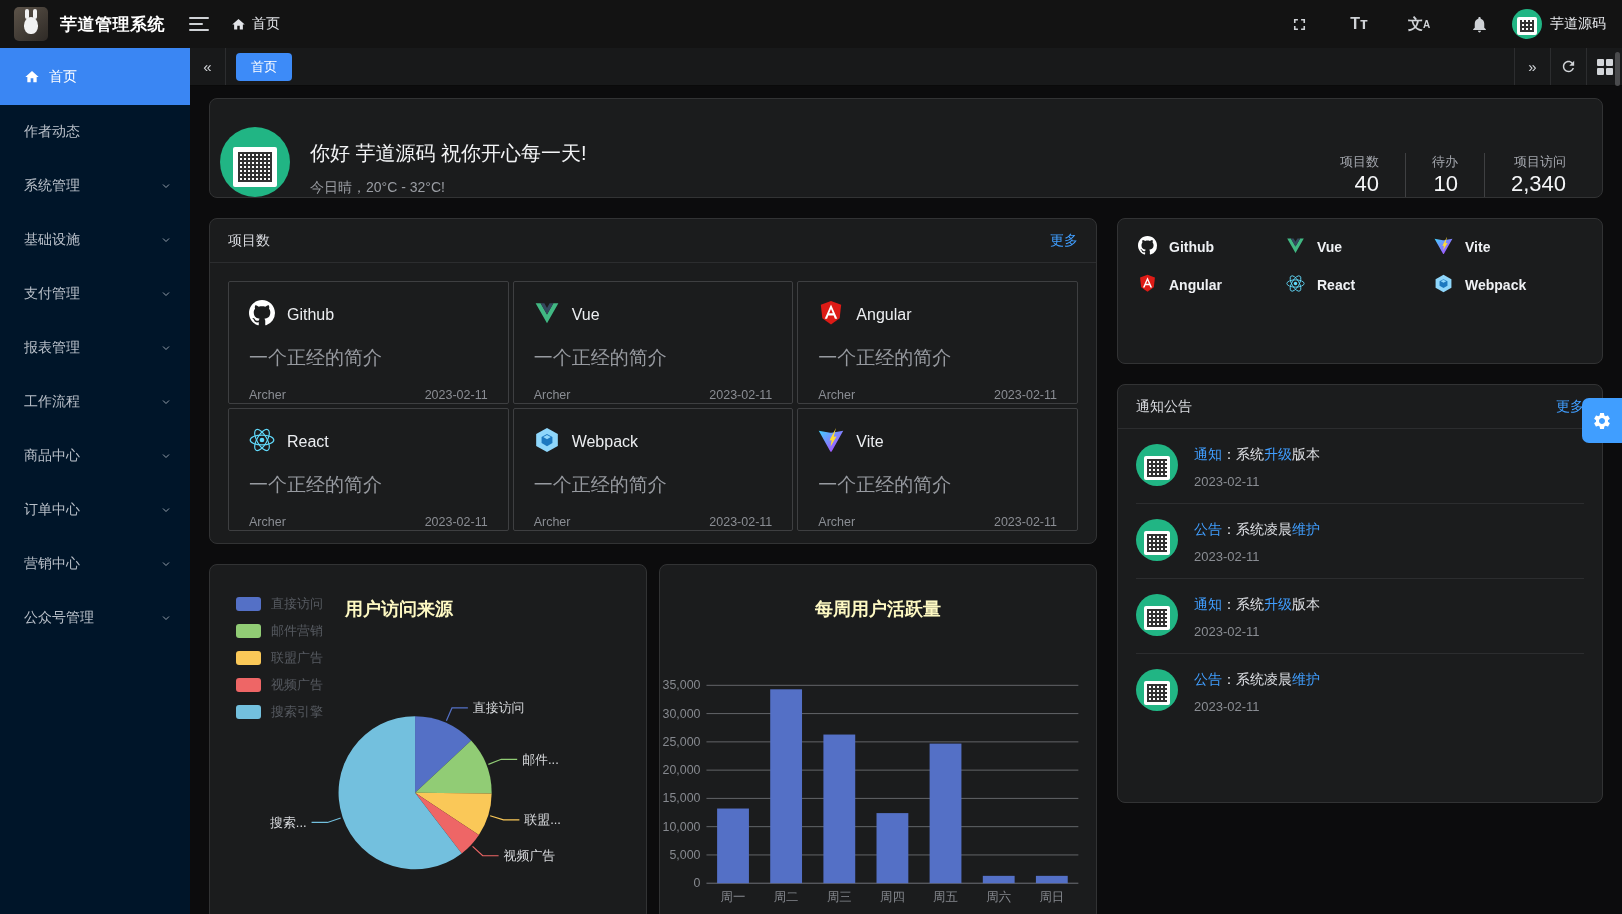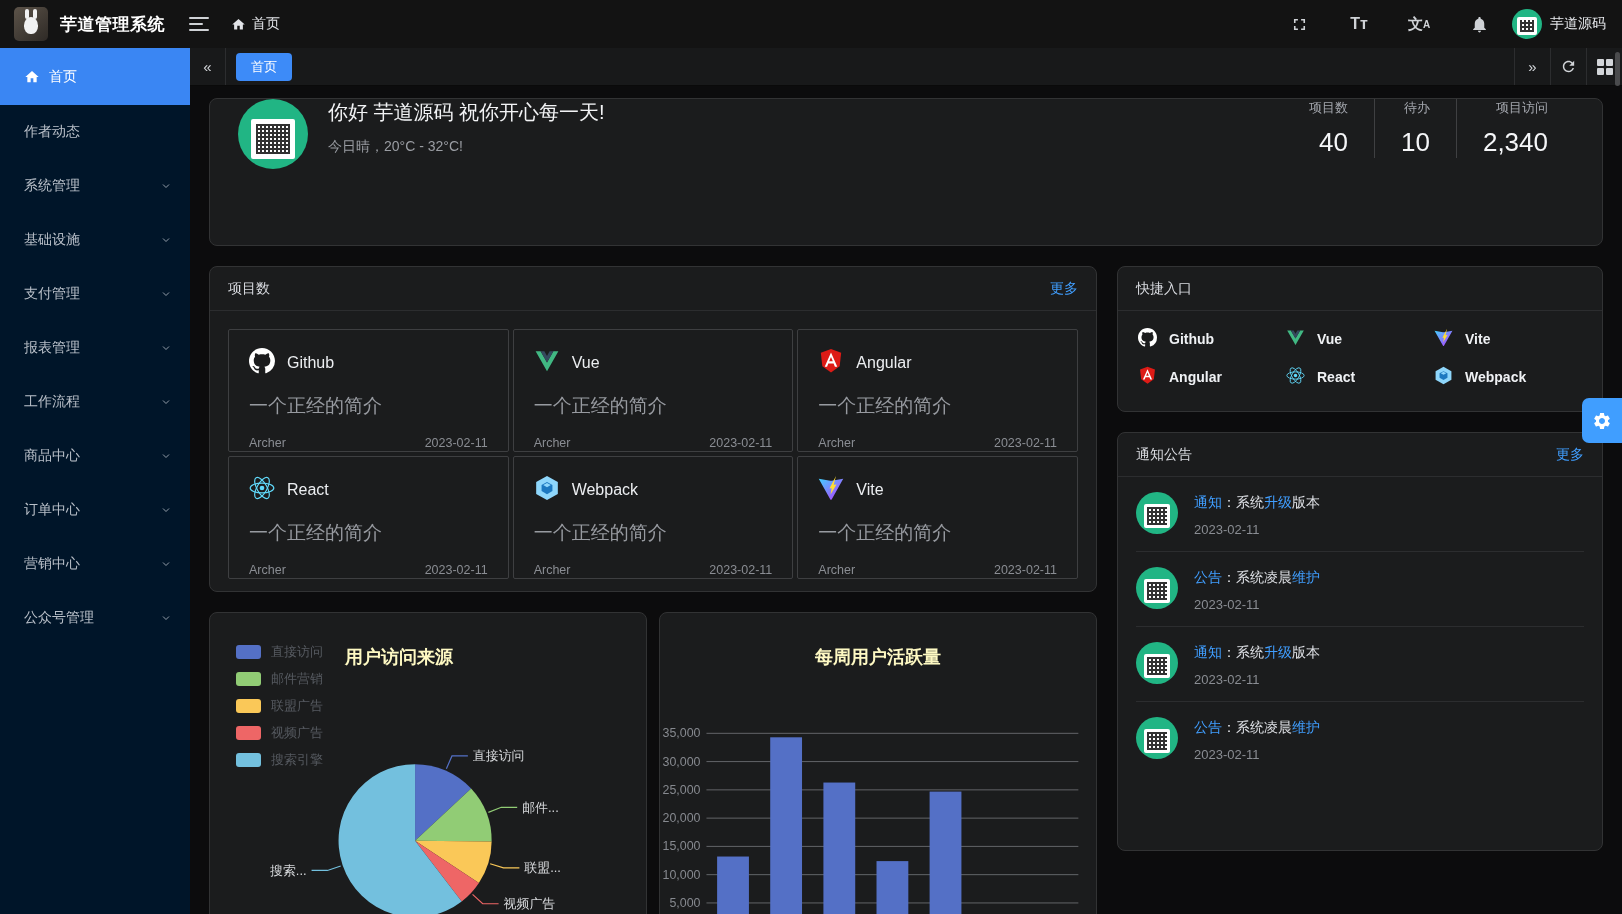--- a/index.html
+++ b/index.html
@@ -60,30 +60,30 @@
 
   .content { flex:1; overflow:hidden; padding:12px 19px 6px; display:grid;
     grid-template-columns:1fr 486px; gap:20px; align-content:start; }
 
   .card { background:#1b1c1d; border:1px solid #323334; border-radius:8px; }
   .card-header { height:44px; display:flex; align-items:center; padding:0 18px; font-size:14px;
     color:#d9dbe0; border-bottom:1px solid #2c2d2f; }
   .more-link { margin-left:auto; color:#409eff; font-size:14px; cursor:pointer; }
 
   
-  .welcome { grid-column:1 / 3; height:148px; display:flex; align-items:flex-start; padding:0 28px; }
+  .welcome { grid-column:1 / 3; height:100px; display:flex; align-items:flex-end; padding:0 10px; }
   .welcome .qr.big { width:70px; height:70px; }
   .wel-text { margin-left:20px; }
   .wel-title { font-size:20px; color:#f2f3f5; }
   .wel-sub { font-size:14px; color:#9a9da3; margin-top:12px; }
   .wel-stats { margin-left:auto; display:flex; align-items:center; }
   .stat { padding:0 26px; text-align:right; }
   .stat + .stat { border-left:1px solid #3f4042; }
   .stat-label { font-size:13px; color:#a3a6ad; }
-  .stat-value { font-size:26px; color:#f5f6f8; margin-top:10px; }
+  .stat-value { font-size:22px; color:#f5f6f8; }
 
   
   .left-col { display:flex; flex-direction:column; gap:20px; min-width:0; }
   .proj-card { height:326px; }
   .proj-grid { display:grid; grid-template-columns:repeat(3,1fr); gap:4px; padding:18px; }
   .proj-item { border:1px solid #3e3f41; border-radius:2px; padding:18px 20px 14px; height:123px; cursor:pointer; }
   .proj-top { display:flex; align-items:center; gap:12px; }
   .proj-top svg { width:26px; height:26px; flex:none; }
   .proj-name { font-size:16px; color:#eceef1; }
   .proj-desc { font-size:19px; color:#979aa0; margin-top:15px; }
@@ -459,23 +459,20 @@
                   <rect x="377.3" y="312.6" width="32" height="7.4" fill="#5470c6"></rect>
                   <text x="393.3" y="338" font-size="12.5" fill="#86898f" text-anchor="middle">周日</text>
                 </svg>
               </div>
           </div>
         </div>
       </div>
 
       <div class="right-col">
         <div class="card shortcut-card">
-          <div class="card-header">
-            <span>快捷入口</span>
-          </div>
           <div class="sc-grid">
               <div class="sc-item">
                 <span><svg viewBox="0 0 16 16">
                     <path fill="#fff" d="M8 0C3.58 0 0 3.58 0 8c0 3.54 2.29 6.53 5.47 7.59.4.07.55-.17.55-.38 0-.19-.01-.82-.01-1.49-2.01.37-2.53-.49-2.69-.94-.09-.23-.48-.94-.82-1.13-.28-.15-.68-.52-.01-.53.63-.01 1.08.58 1.23.82.72 1.21 1.87.87 2.33.66.07-.52.28-.87.51-1.07-1.78-.2-3.64-.89-3.64-3.95 0-.87.31-1.59.82-2.15-.08-.2-.36-1.02.08-2.12 0 0 .67-.21 2.2.82.64-.18 1.32-.27 2-.27s1.36.09 2 .27c1.53-1.04 2.2-.82 2.2-.82.44 1.1.16 1.92.08 2.12.51.56.82 1.27.82 2.15 0 3.07-1.87 3.75-3.65 3.95.29.25.54.73.54 1.48 0 1.07-.01 1.93-.01 2.2 0 .21.15.46.55.38A8.01 8.01 0 0 0 16 8c0-4.42-3.58-8-8-8z"></path>
                   </svg></span>
                 <span class="sc-label">Github</span>
               </div>
               <div class="sc-item">
                 <span><svg viewBox="0 0 24 24">
                     <path fill="#41b883" d="M1.5 3h4.6L12 13.4 17.9 3h4.6L12 21.5z"></path>

